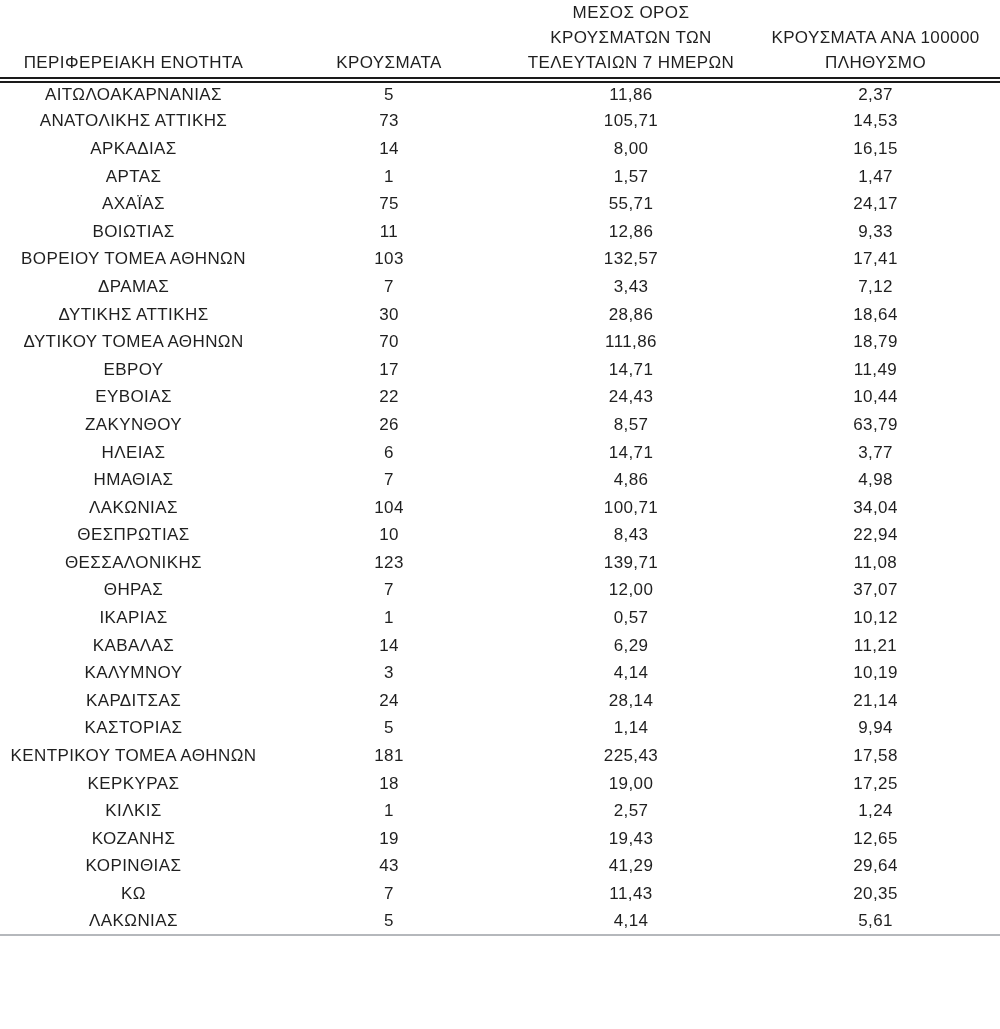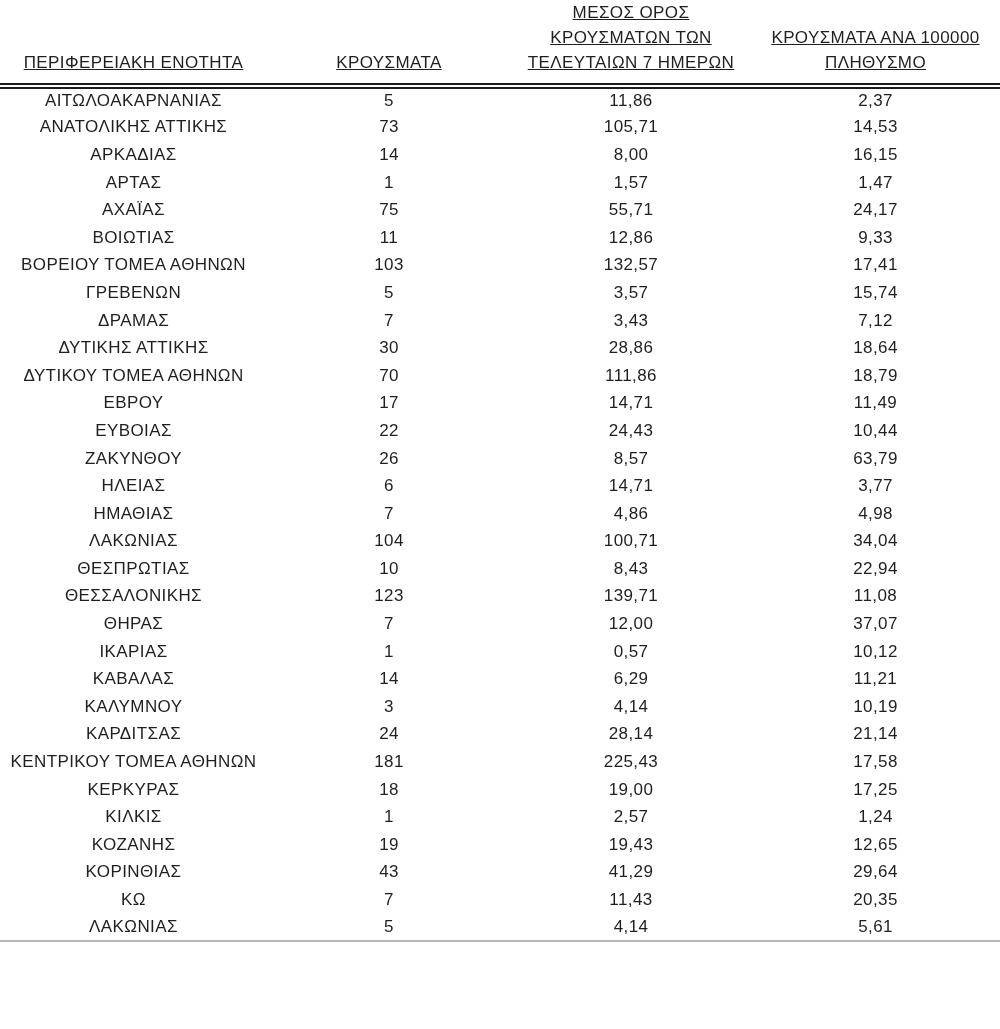--- a/index.html
+++ b/index.html
@@ -27,24 +27,23 @@
   col.c3 { width: 240px; }
   col.c4 { width: 249px; }
   thead th {
     height: 80px;
     vertical-align: bottom;
     text-align: center;
     font-weight: normal;
     font-size: 17px;
     line-height: 25px;
     letter-spacing: 0.4px;
-    padding: 0 0 8px 0;
+    padding: 0 0 2px 0;
     border-bottom: 6px double var(--header-rule);
     white-space: nowrap;
-    text-decoration: underline;
   }
   thead th span { display: block; }
   tbody td {
     height: 27.6px;
     text-align: center;
     vertical-align: middle;
     font-size: 17px;
     letter-spacing: 0.4px;
     padding: 0;
     white-space: nowrap;
@@ -116,26 +115,20 @@
         <td>12,86</td>
         <td>9,33</td>
       </tr>
       <tr>
         <td>ΒΟΡΕΙΟΥ ΤΟΜΕΑ ΑΘΗΝΩΝ</td>
         <td>103</td>
         <td>132,57</td>
         <td>17,41</td>
       </tr>
       <tr>
-        <td>ΓΡΕΒΕΝΩΝ</td>
-        <td>5</td>
-        <td>3,57</td>
-        <td>15,74</td>
-      </tr>
-      <tr>
         <td>ΔΡΑΜΑΣ</td>
         <td>7</td>
         <td>3,43</td>
         <td>7,12</td>
       </tr>
       <tr>
         <td>ΔΥΤΙΚΗΣ ΑΤΤΙΚΗΣ</td>
         <td>30</td>
         <td>28,86</td>
         <td>18,64</td>
@@ -218,20 +211,26 @@
         <td>4,14</td>
         <td>10,19</td>
       </tr>
       <tr>
         <td>ΚΑΡΔΙΤΣΑΣ</td>
         <td>24</td>
         <td>28,14</td>
         <td>21,14</td>
       </tr>
       <tr>
+        <td>ΚΑΣΤΟΡΙΑΣ</td>
+        <td>5</td>
+        <td>1,14</td>
+        <td>9,94</td>
+      </tr>
+      <tr>
         <td>ΚΕΝΤΡΙΚΟΥ ΤΟΜΕΑ ΑΘΗΝΩΝ</td>
         <td>181</td>
         <td>225,43</td>
         <td>17,58</td>
       </tr>
       <tr>
         <td>ΚΕΡΚΥΡΑΣ</td>
         <td>18</td>
         <td>19,00</td>
         <td>17,25</td>

